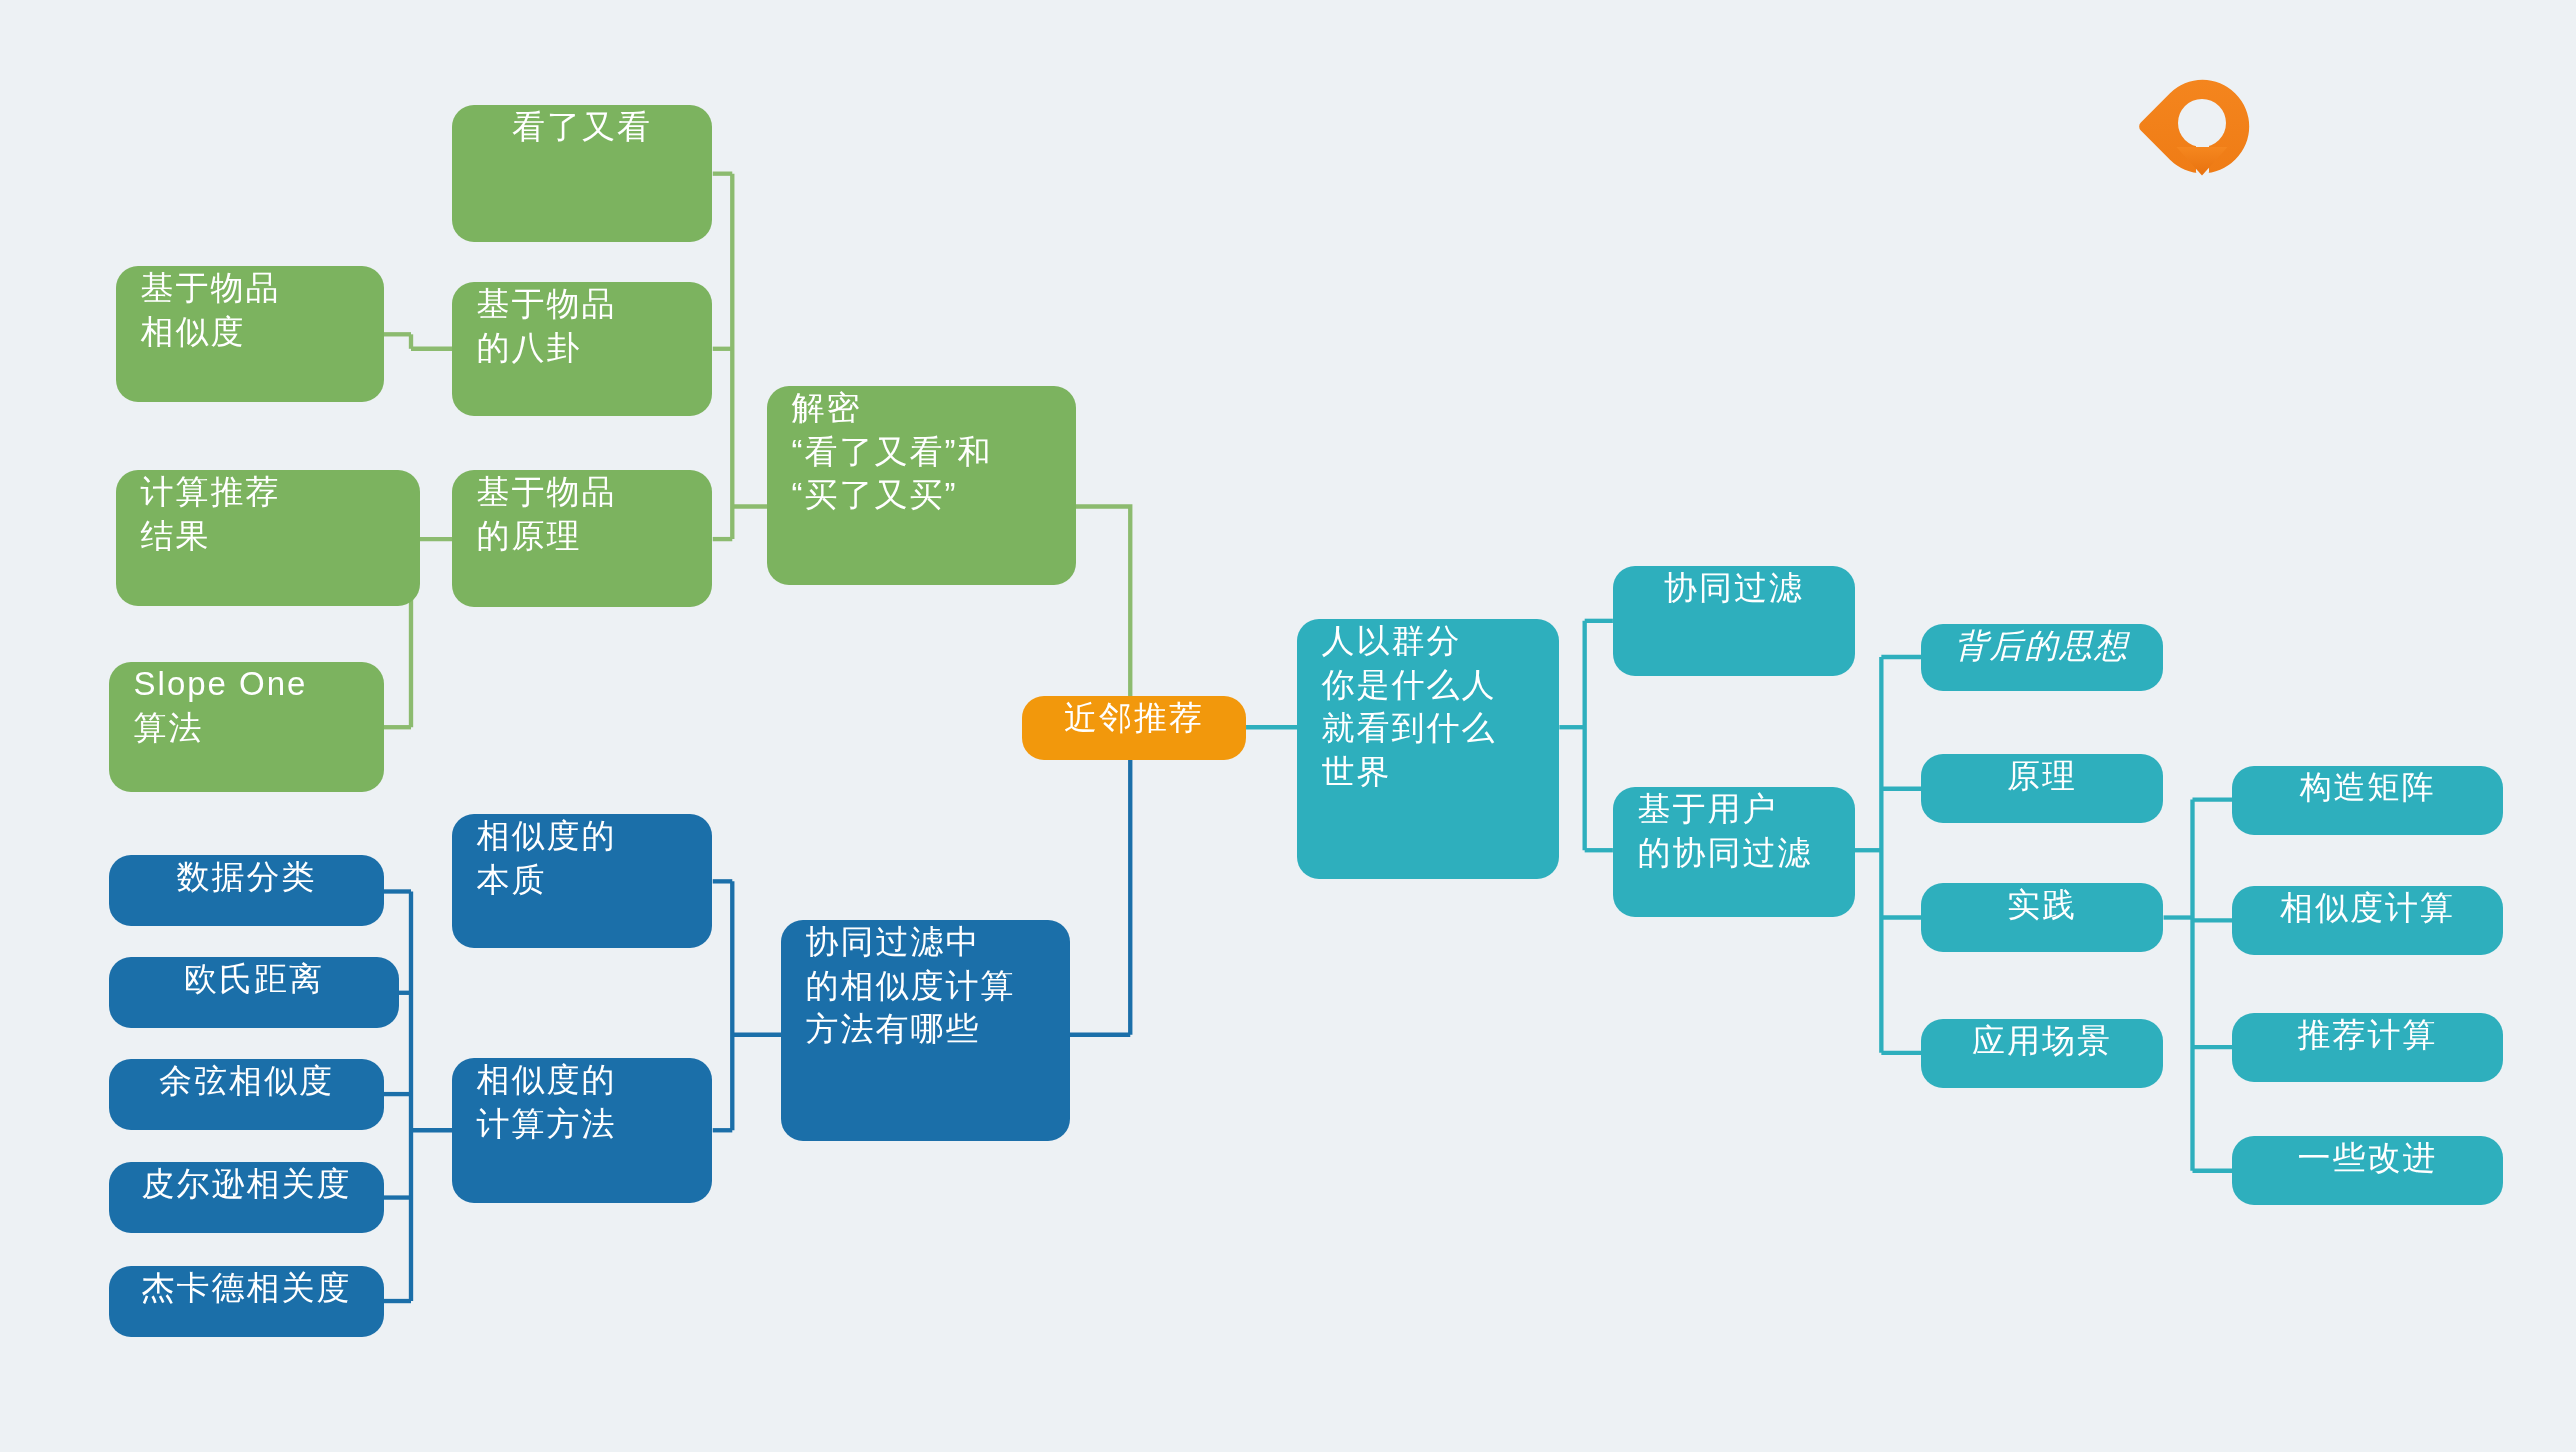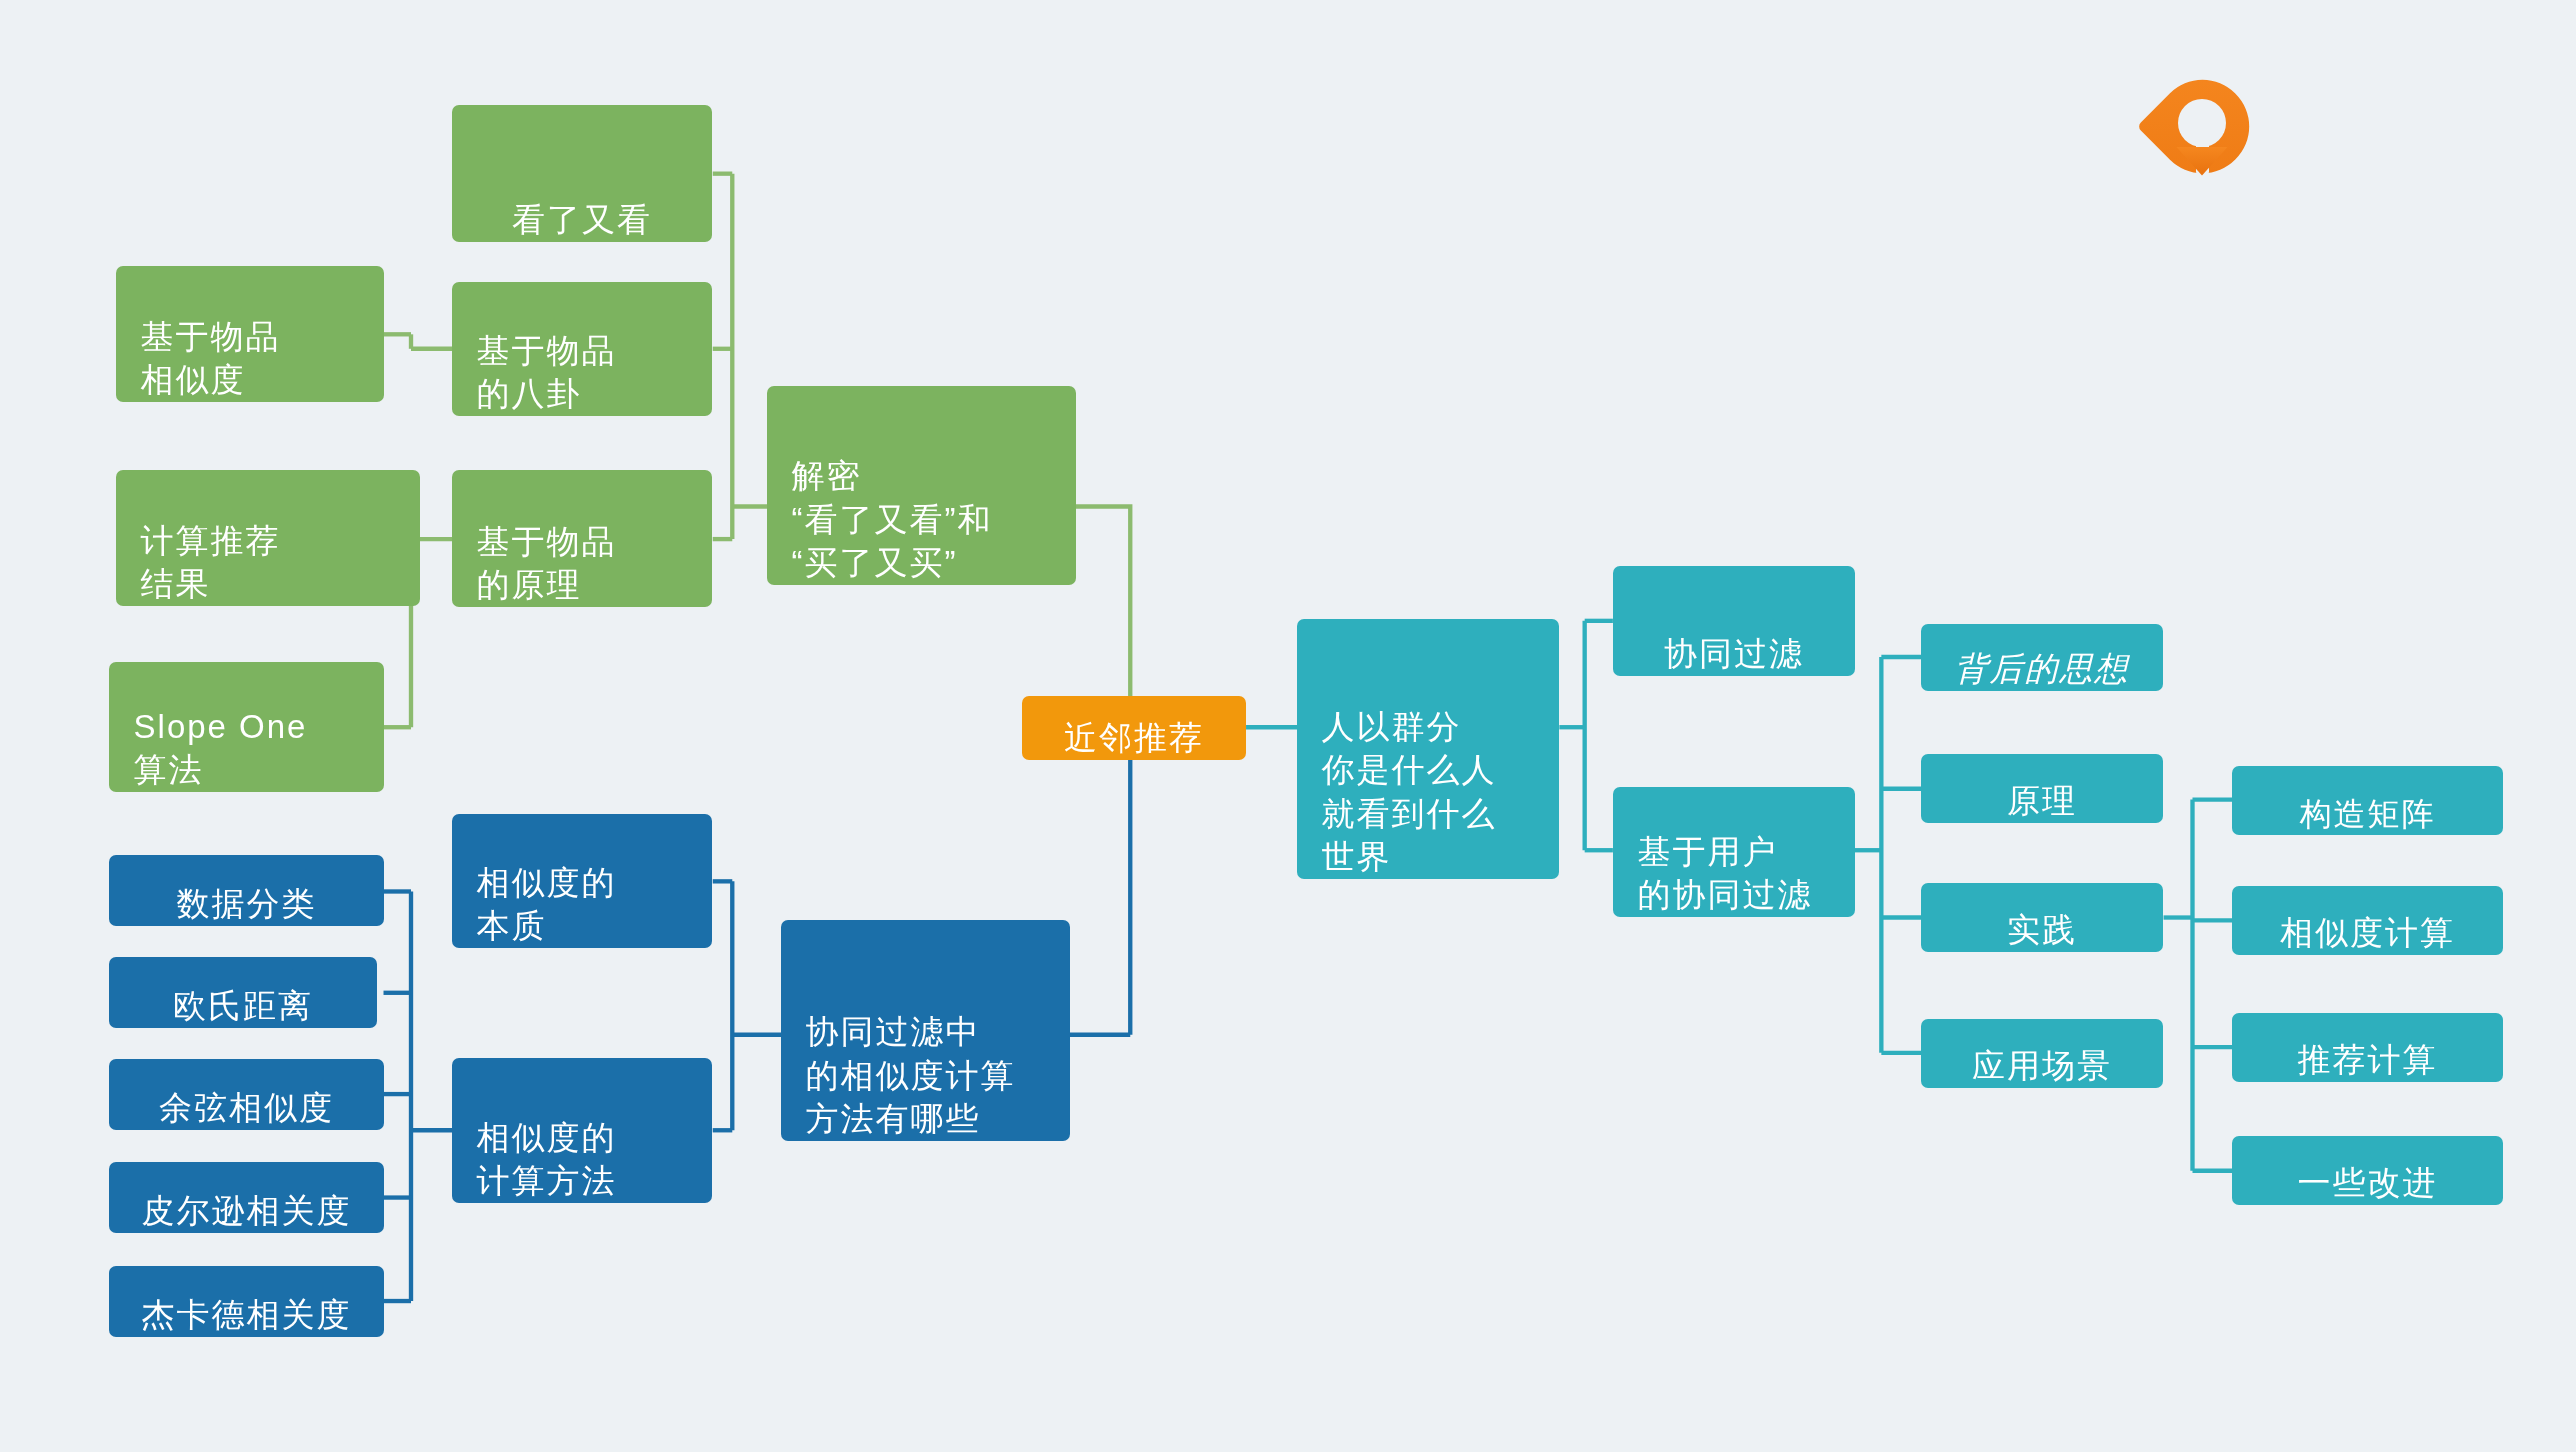--- a/index.html
+++ b/index.html
@@ -21,23 +21,23 @@
     position: absolute;
     left: 0;
     top: 0;
     width: 2576px;
     height: 1453px;
     pointer-events: none;
   }
   .node {
     position: absolute;
     box-sizing: border-box;
-    border-radius: 7px;
+    border-radius: 22px;
     display: flex;
-    align-items: flex-end;
+    align-items: flex-start;
     color: #ffffff;
     font-weight: 400;
     line-height: 1.32;
     letter-spacing: 0.06em;
     white-space: pre-line;
     padding: 0 24.6px;
     z-index: 2;
   }
   .node.green   { background: #7CB35F; }
   .node.orange  { background: #F2980C; }
@@ -307,21 +307,21 @@
 
   <div class="node blue align-left" style="left:452px; top:1058px; width:260px; height:145px; font-size:33px;">
     <span class="label">相似度的
 计算方法</span>
   </div>
 
   <div class="node blue align-center" style="left:109px; top:855px; width:275px; height:71px; font-size:33px;">
     <span class="label">数据分类</span>
   </div>
 
-  <div class="node blue align-center" style="left:109px; top:957px; width:268px; height:71px; font-size:33px;">
+  <div class="node blue align-center" style="left:109px; top:957px; width:290px; height:71px; font-size:33px;">
     <span class="label">欧氏距离</span>
   </div>
 
   <div class="node blue align-center" style="left:109px; top:1059px; width:275px; height:71px; font-size:33px;">
     <span class="label">余弦相似度</span>
   </div>
 
   <div class="node blue align-center" style="left:109px; top:1162px; width:275px; height:71px; font-size:33px;">
     <span class="label">皮尔逊相关度</span>
   </div>

